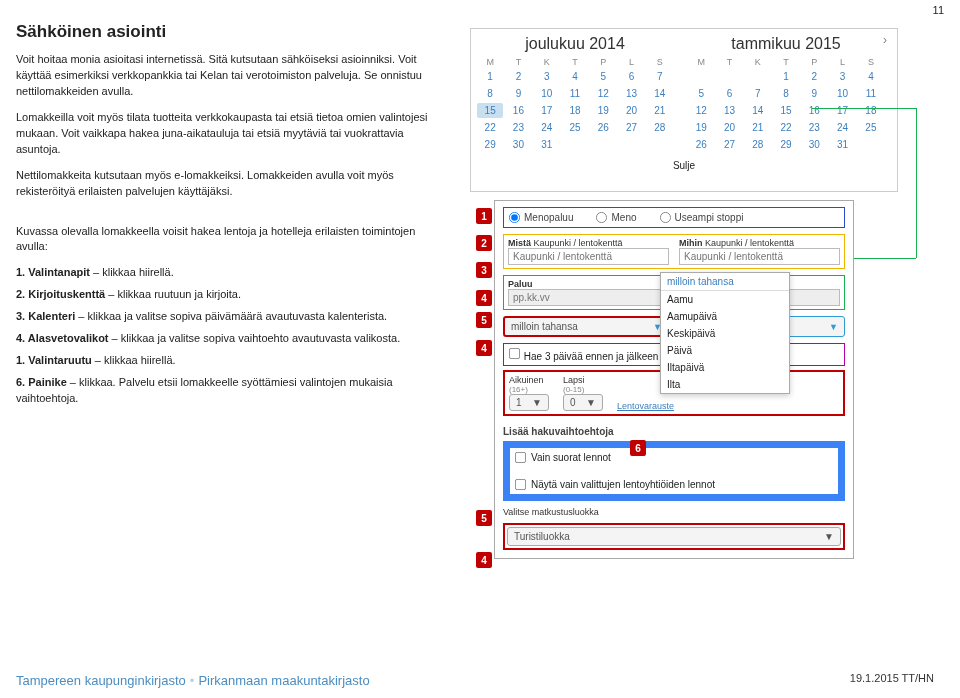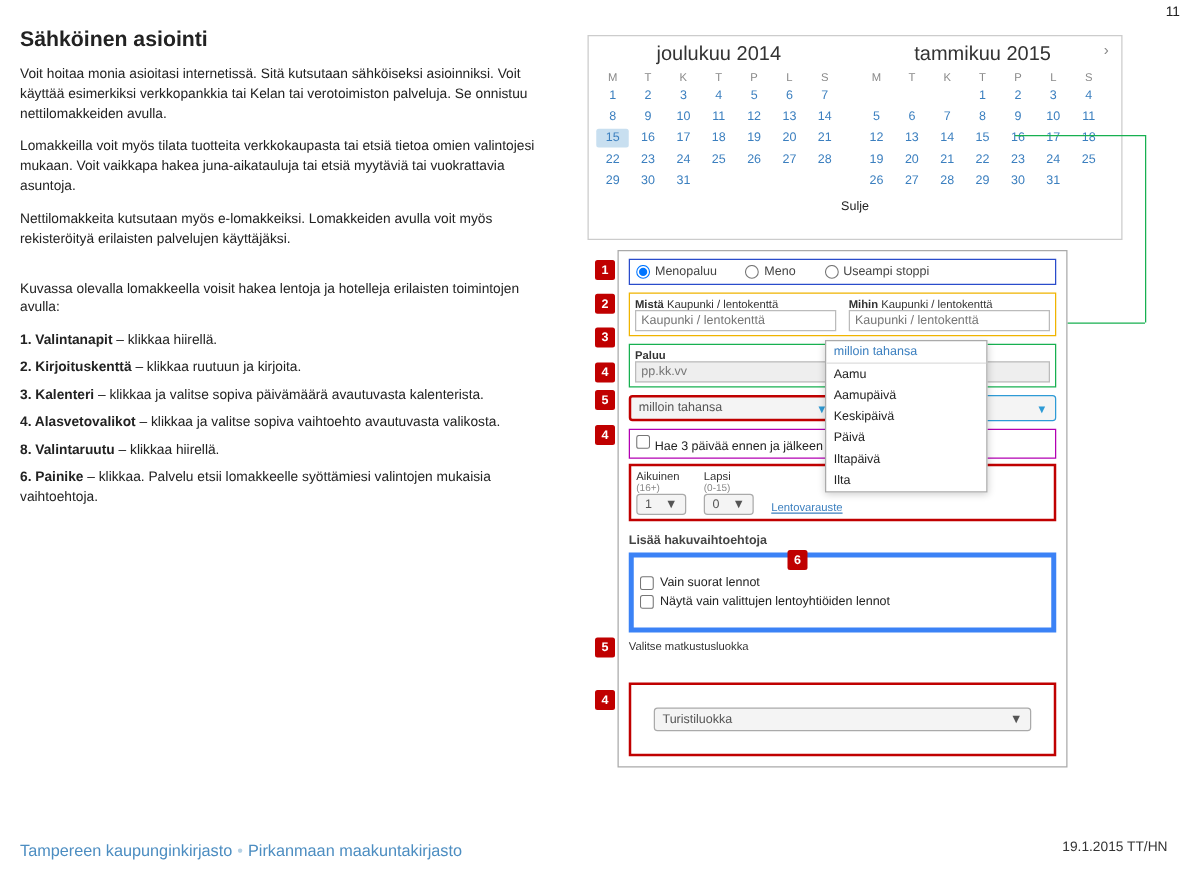--- a/index.html
+++ b/index.html
@@ -40,23 +40,23 @@
   .row-people { margin-top: 4px; display: flex; gap: 14px; align-items: flex-end; border: 2px solid #c00000; padding: 3px 4px; }
   .people-col .lbl { font-size: 9px; color: #333; }
   .people-sel { border: 1px solid #aaa; border-radius: 3px; padding: 2px 6px; background: #f4f4f4; display: flex; justify-content: space-between; align-items: center; font-size: 10px; color: #555; width: 40px; }
   .lentolink { color: #3b7fbf; text-decoration: underline; font-size: 9px; }
   .dropdown-panel { position: absolute; left: 660px; top: 272px; width: 130px; background: #fff; border: 1px solid #aaa; box-shadow: 0 2px 6px rgba(0,0,0,.2); font-size: 10px; }
   .dropdown-panel .opt { padding: 3px 6px; }
   .dropdown-panel .opt.first { color: #3b7fbf; border-bottom: 1px solid #ddd; }
   .big-button { margin-top: 78px; background: #2e9bd6; color: #fff; text-align: center; padding: 10px; font-size: 14px; border-radius: 3px; border: 2px solid #1680bd; }
   .big-button-outer { border: 1px solid #2a4ccb; padding: 2px; }
   .more-search { margin-top: 10px; font-size: 10px; font-weight: bold; color: #444; }
-  .more-checks { margin-top: 4px; border: 4px solid #3b82f6; padding: 14px 4px; display: flex; flex-direction: column; gap: 2px; }
+  .more-checks { margin-top: 4px; border: 7px solid #3b82f6; padding: 3px 4px; display: flex; flex-direction: column; gap: 14px; }
   .more-checks label { display: flex; align-items: center; gap: 4px; }
-  .class-sel-wrap { margin-top: 24px; border: 2px solid #c00000; padding: 18px; }
+  .class-sel-wrap { margin-top: 6px; border: 2px solid #c00000; padding: 2px; }
   .class-sel { border: 1px solid #aaa; border-radius: 3px; padding: 3px 6px; background: #f4f4f4; display: flex; justify-content: space-between; align-items: center; font-size: 10px; color: #555; }
   .class-label { font-size: 9px; color: #333; margin-top: 6px; }
   .num-badge { position: absolute; width: 16px; height: 16px; background: #c00000; color: #fff; border-radius: 2px; font-size: 10px; font-weight: bold; display: flex; align-items: center; justify-content: center; }
   .arrow-line { position: absolute; border-top: 1px solid #17b050; }
   .footer { position: absolute; left: 16px; bottom: 10px; color: #4c8dc1; font-size: 13px; }
   .footer .sep { color: #b7d2e5; margin: 0 4px; }
   .footer-date { position: absolute; right: 26px; bottom: 14px; font-size: 11px; color: #333; }
   input[type=radio], input[type=checkbox] { transform: scale(.85); }
 </style>
 </head>
@@ -67,21 +67,21 @@
 <div class="left-col">
   <div class="title">Sähköinen asiointi</div>
   <div class="para">Voit hoitaa monia asioitasi internetissä. Sitä kutsutaan sähköiseksi asioinniksi. Voit käyttää esimerkiksi verkkopankkia tai Kelan tai verotoimiston palveluja. Se onnistuu nettilomakkeiden avulla.</div>
   <div class="para">Lomakkeilla voit myös tilata tuotteita verkkokaupasta tai etsiä tietoa omien valintojesi mukaan. Voit vaikkapa hakea juna-aikatauluja tai etsiä myytäviä tai vuokrattavia asuntoja.</div>
   <div class="para">Nettilomakkeita kutsutaan myös e-lomakkeiksi. Lomakkeiden avulla voit myös rekisteröityä erilaisten palvelujen käyttäjäksi.</div>
   <div class="para" style="margin-top:24px">Kuvassa olevalla lomakkeella voisit hakea lentoja ja hotelleja erilaisten toimintojen avulla:</div>
   <div class="legend-item"><span class="b">1. Valintanapit</span><span> – klikkaa hiirellä.</span></div>
   <div class="legend-item"><span class="b">2. Kirjoituskenttä</span><span> – klikkaa ruutuun ja kirjoita.</span></div>
   <div class="legend-item"><span class="b">3. Kalenteri</span><span> – klikkaa ja valitse sopiva päivämäärä avautuvasta kalenterista.</span></div>
   <div class="legend-item"><span class="b">4. Alasvetovalikot</span><span> – klikkaa ja valitse sopiva vaihtoehto avautuvasta valikosta.</span></div>
-  <div class="legend-item"><span class="b">8. Valintaruutu</span><span> – klikkaa hiirellä.</span></div>
+  <div class="legend-item"><span class="b">1. Valintaruutu</span><span> – klikkaa hiirellä.</span></div>
   <div class="legend-item"><span class="b">6. Painike</span><span> – klikkaa. Palvelu etsii lomakkeelle syöttämiesi valintojen mukaisia vaihtoehtoja.</span></div>
 </div>
 
 <div class="calendar-wrap">
   <div class="cal-outer">
     <span class="cal-next">›</span>
     <div class="cal-half">
       <div class="cal-month-title">joulukuu 2014</div>
       <div class="cal-grid" id="cal-dec-head">
           <div class="cal-dh">M</div>

